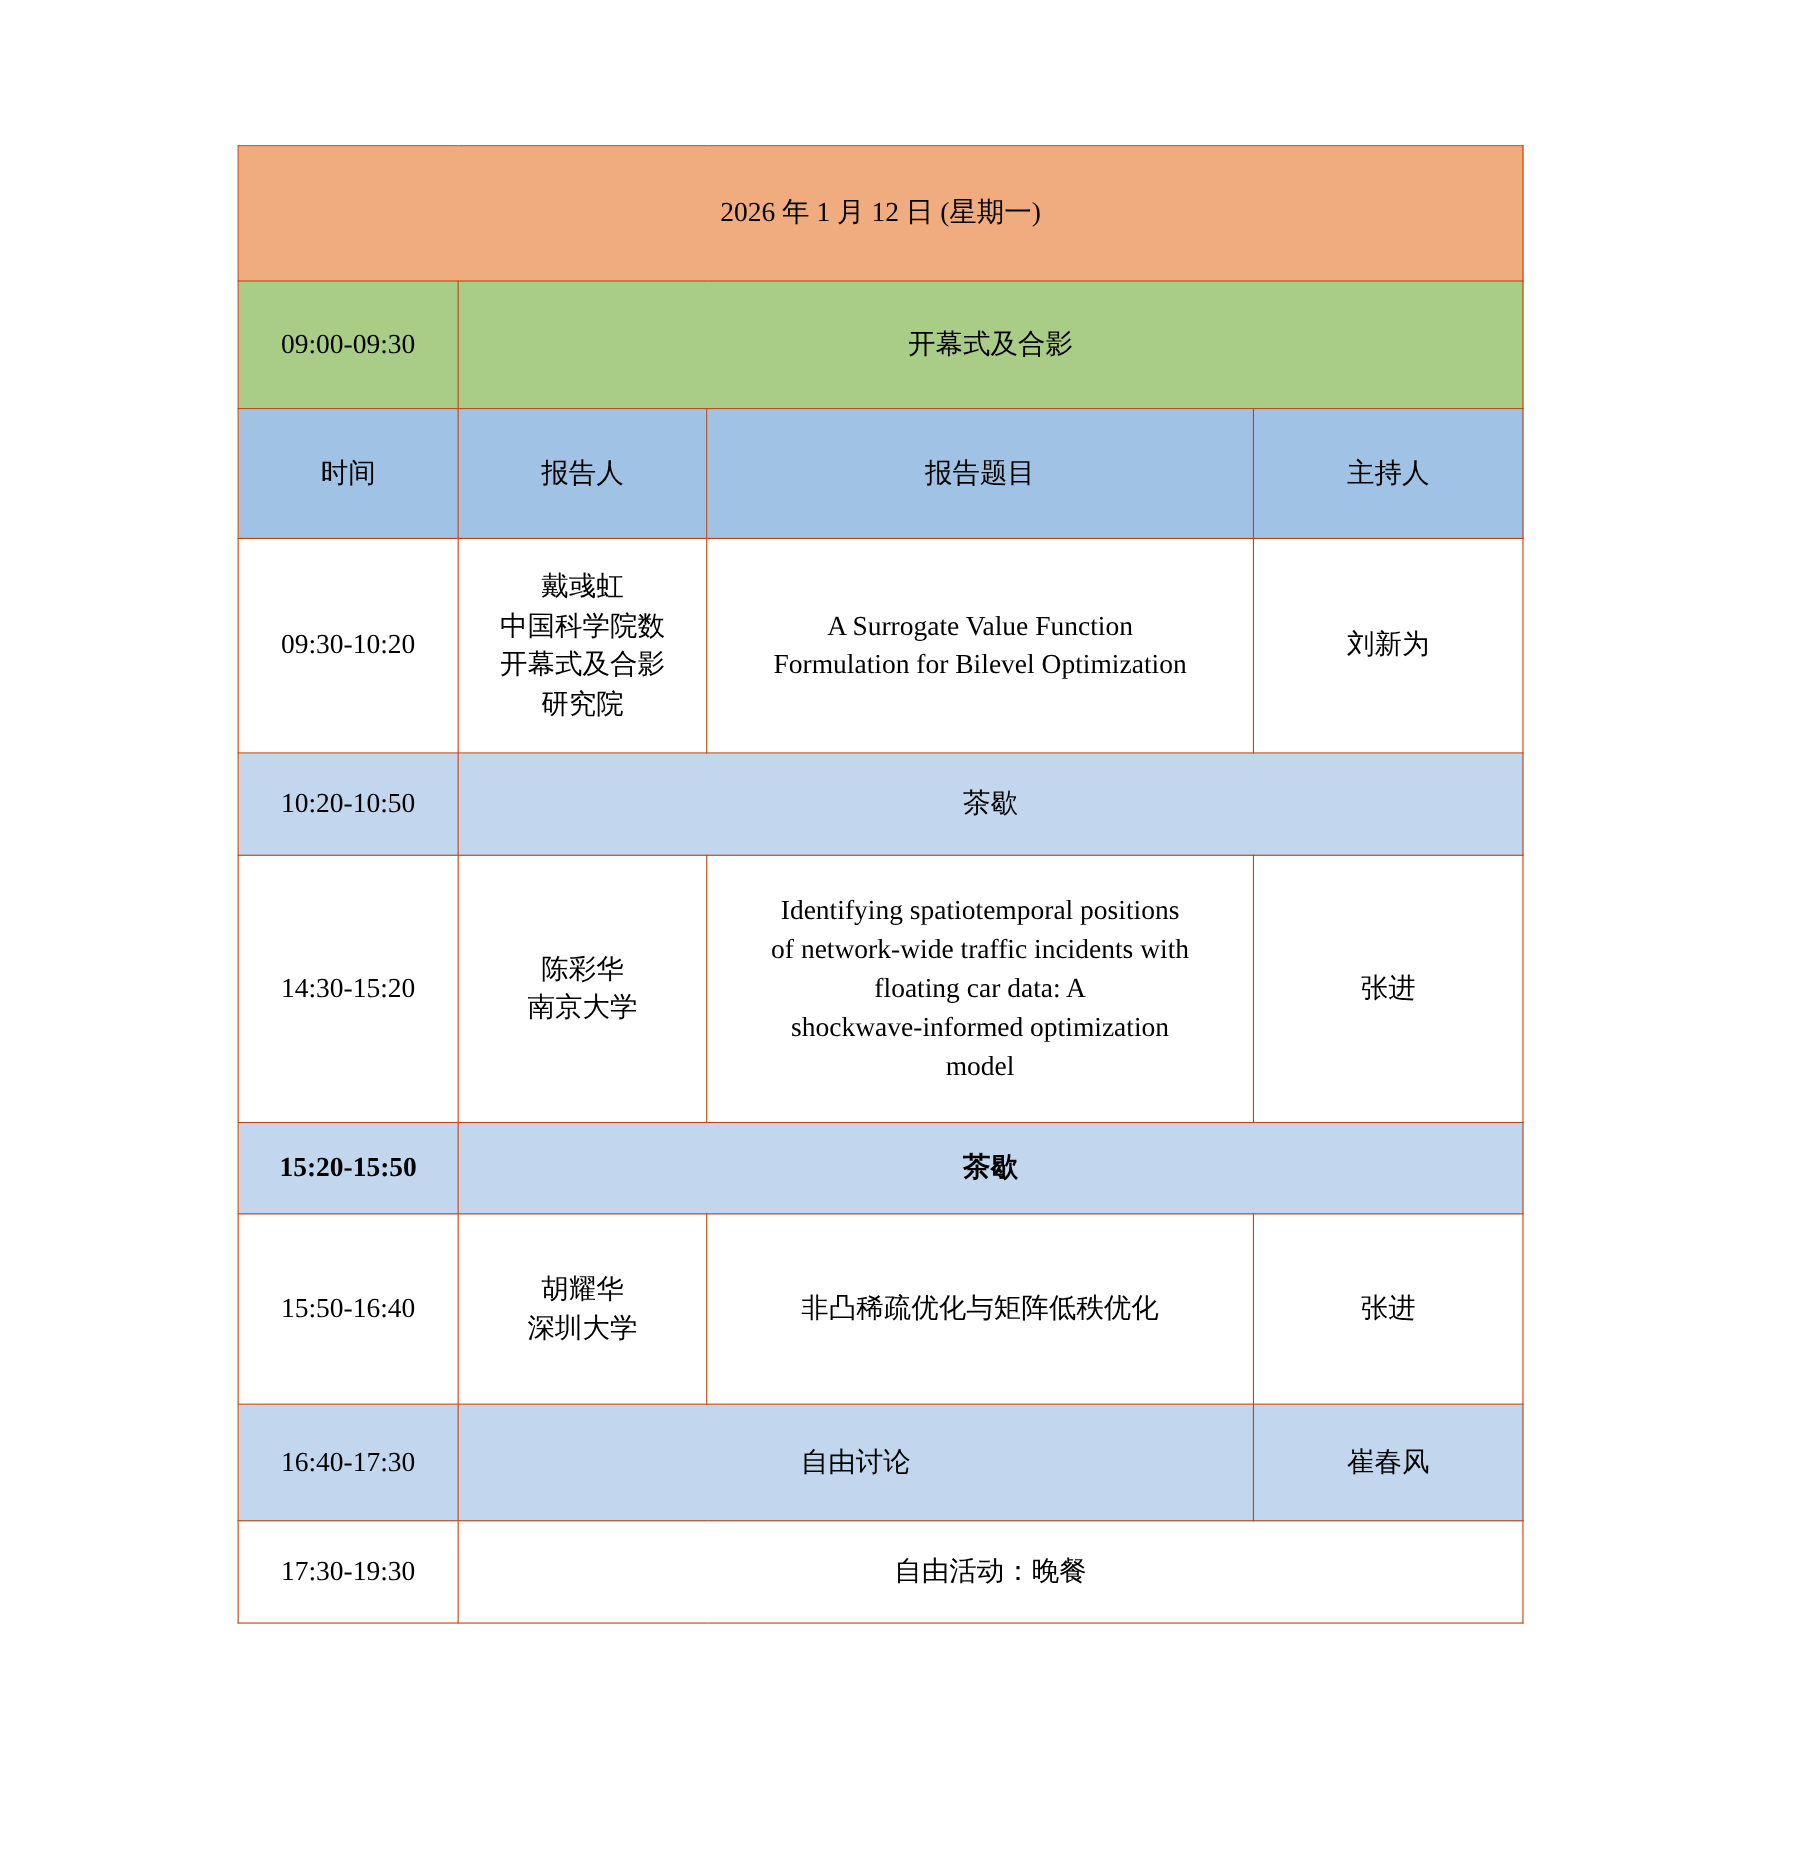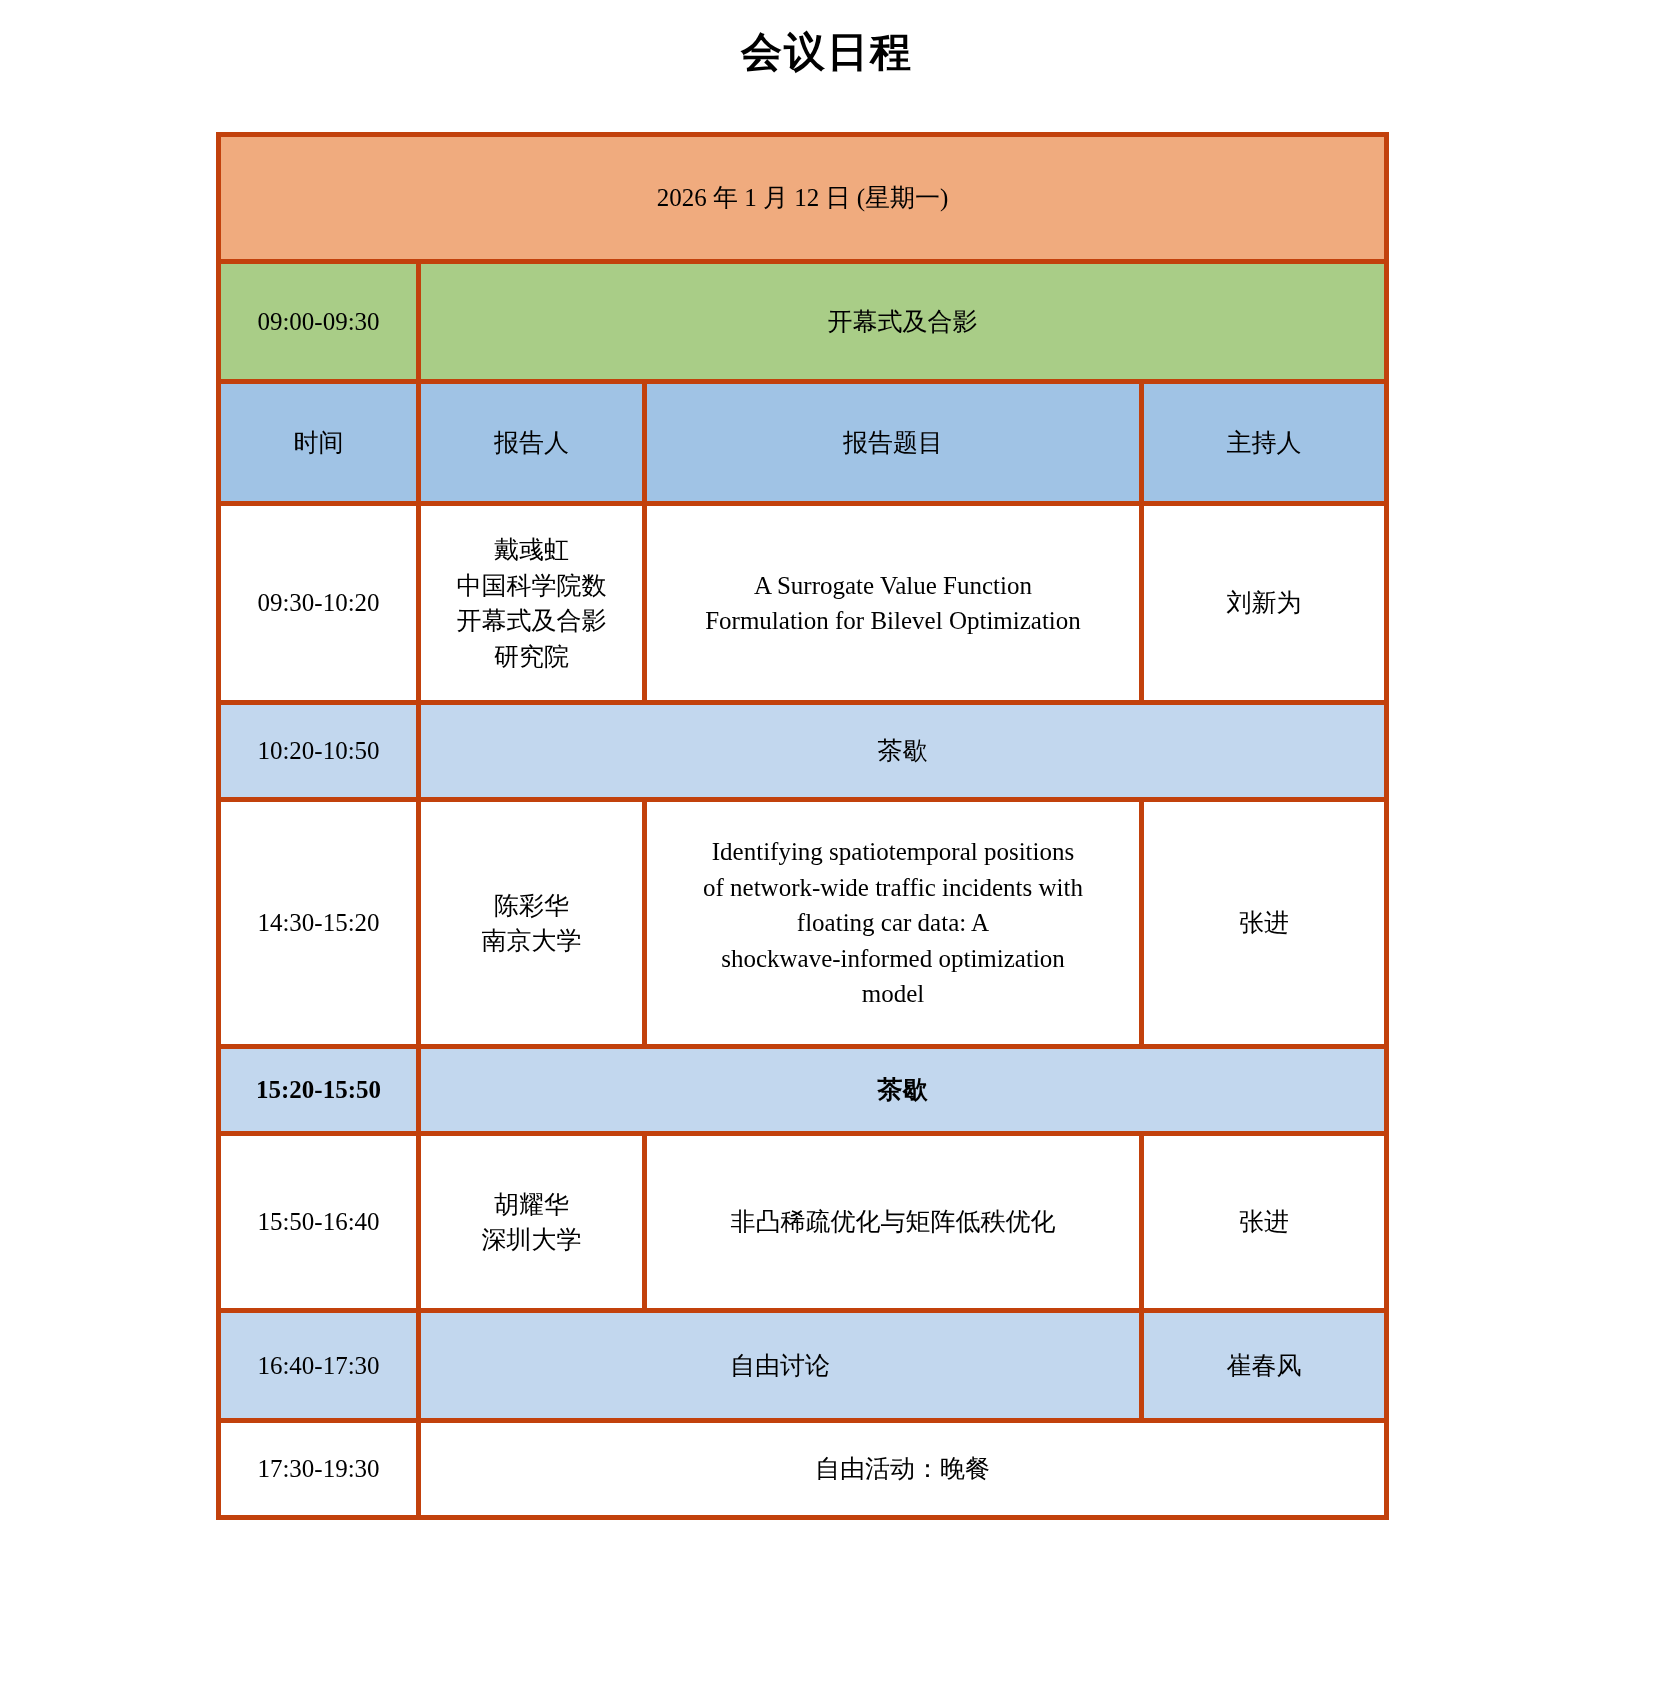--- a/index.html
+++ b/index.html
@@ -35,21 +35,21 @@
     left: 216px;
     top: 132px;
     width: 1168px;
   }
   table.schedule {
     border-collapse: collapse;
     width: 1168px;
     table-layout: fixed;
   }
   table.schedule td {
-    border: 5px solid #c2410c;
+    border: 1px solid #c2410c;
     text-align: center;
     vertical-align: middle;
     font-size: 25px;
     line-height: 1.42;
     padding: 6px 6px;
     font-family: "Liberation Serif", "DejaVu Serif", serif;
   }
   col.c-time   { width: 200px; }
   col.c-spk    { width: 226px; }
   col.c-title  { width: 497px; }
@@ -86,21 +86,20 @@
   .h-break2 td { height: 70px; font-weight: bold; }
   .h-talk4 td { height: 160px; }
   .h-disc td { height: 93px; }
   .h-dinner td { height: 80px; }
 </style>
 </head>
 <body>
 
 <div class="page">
 
-  <div class="doc-title">会议日程</div>
 
   <div class="table-wrap">
     <table class="schedule">
       <colgroup>
         <col class="c-time">
         <col class="c-spk">
         <col class="c-title">
         <col class="c-chair">
       </colgroup>
       <tbody>

